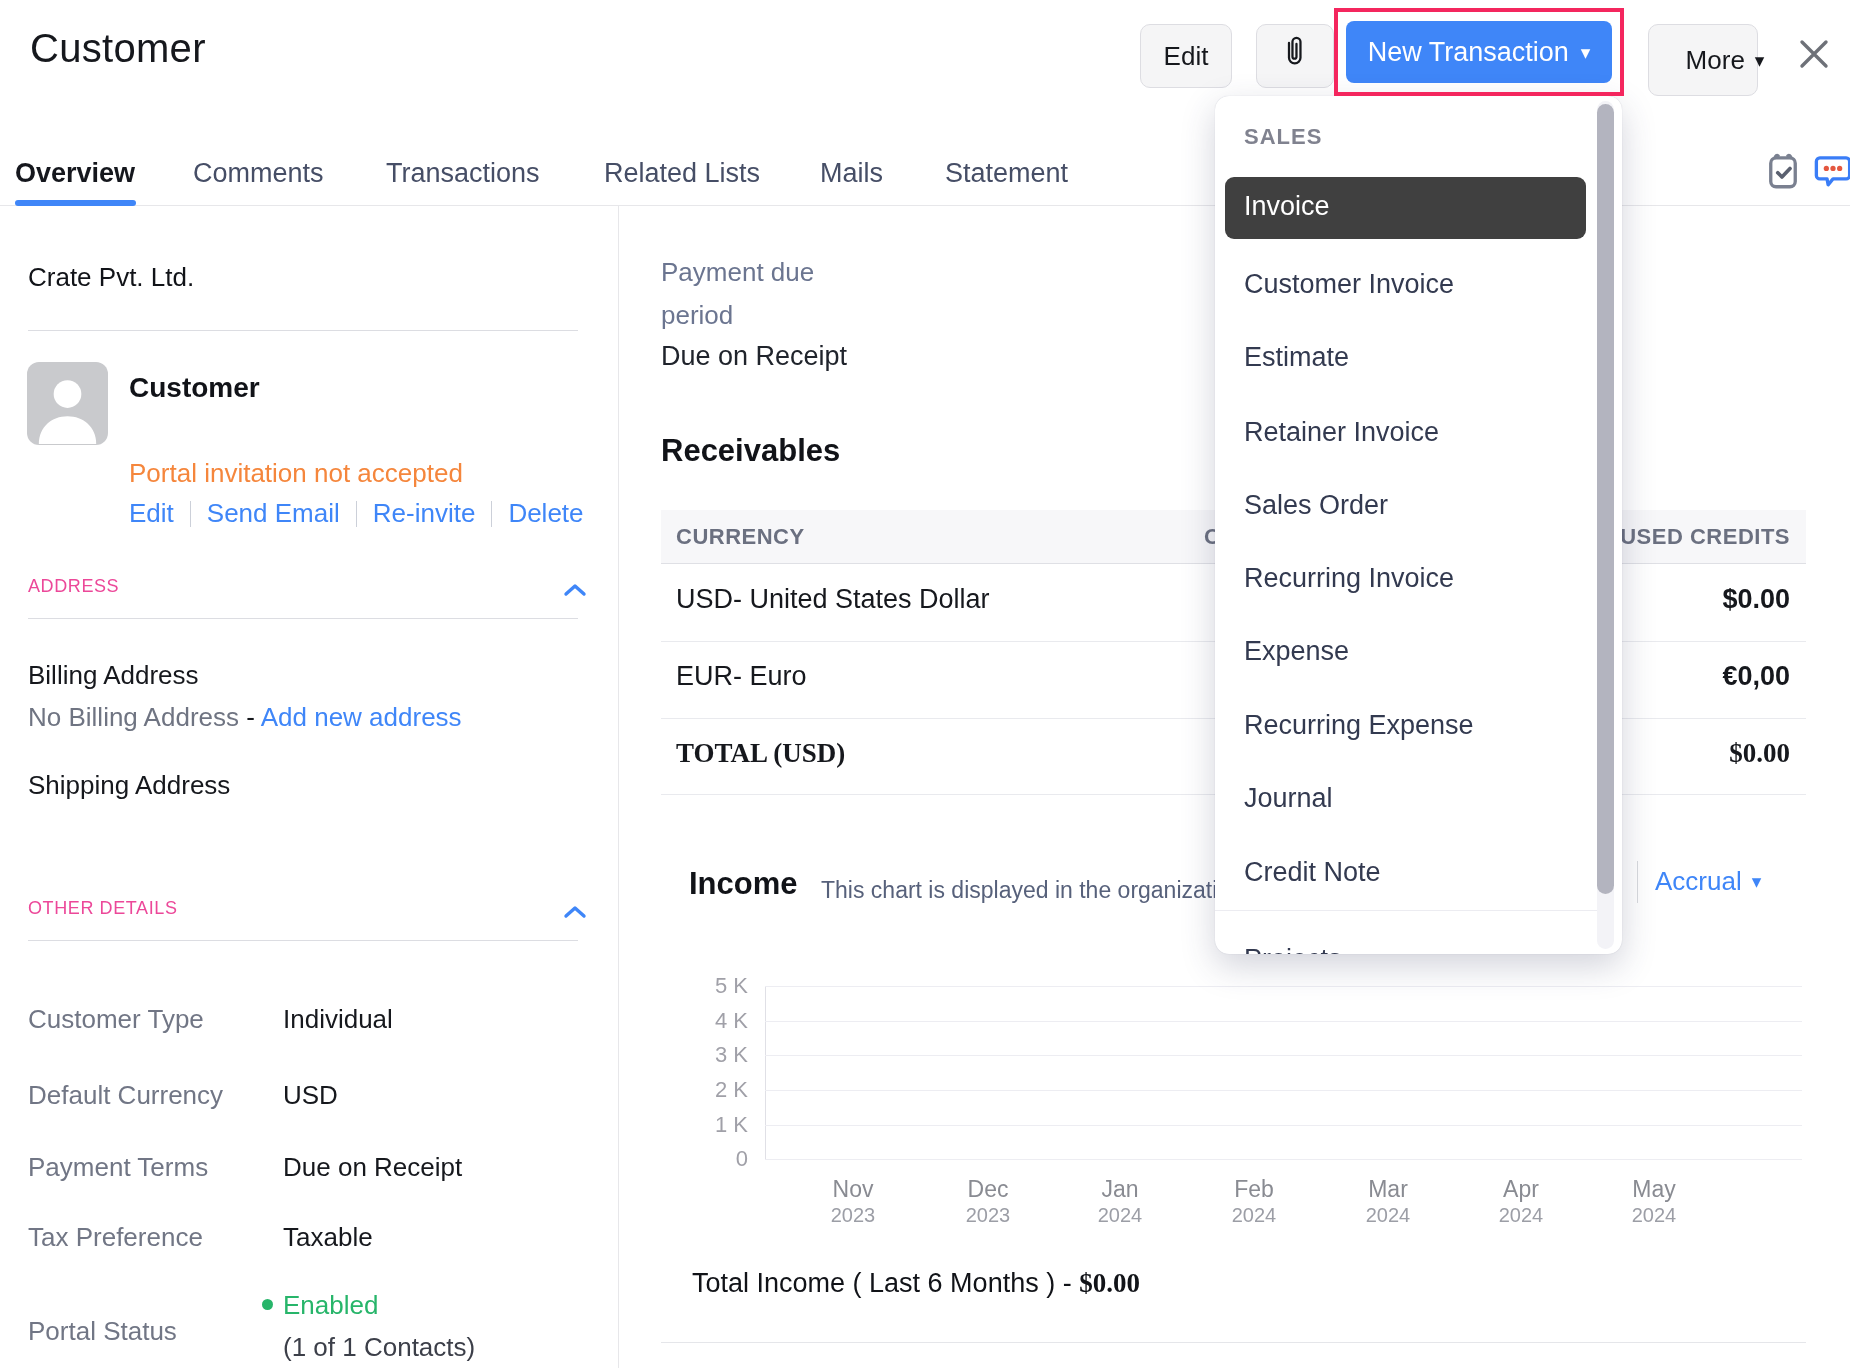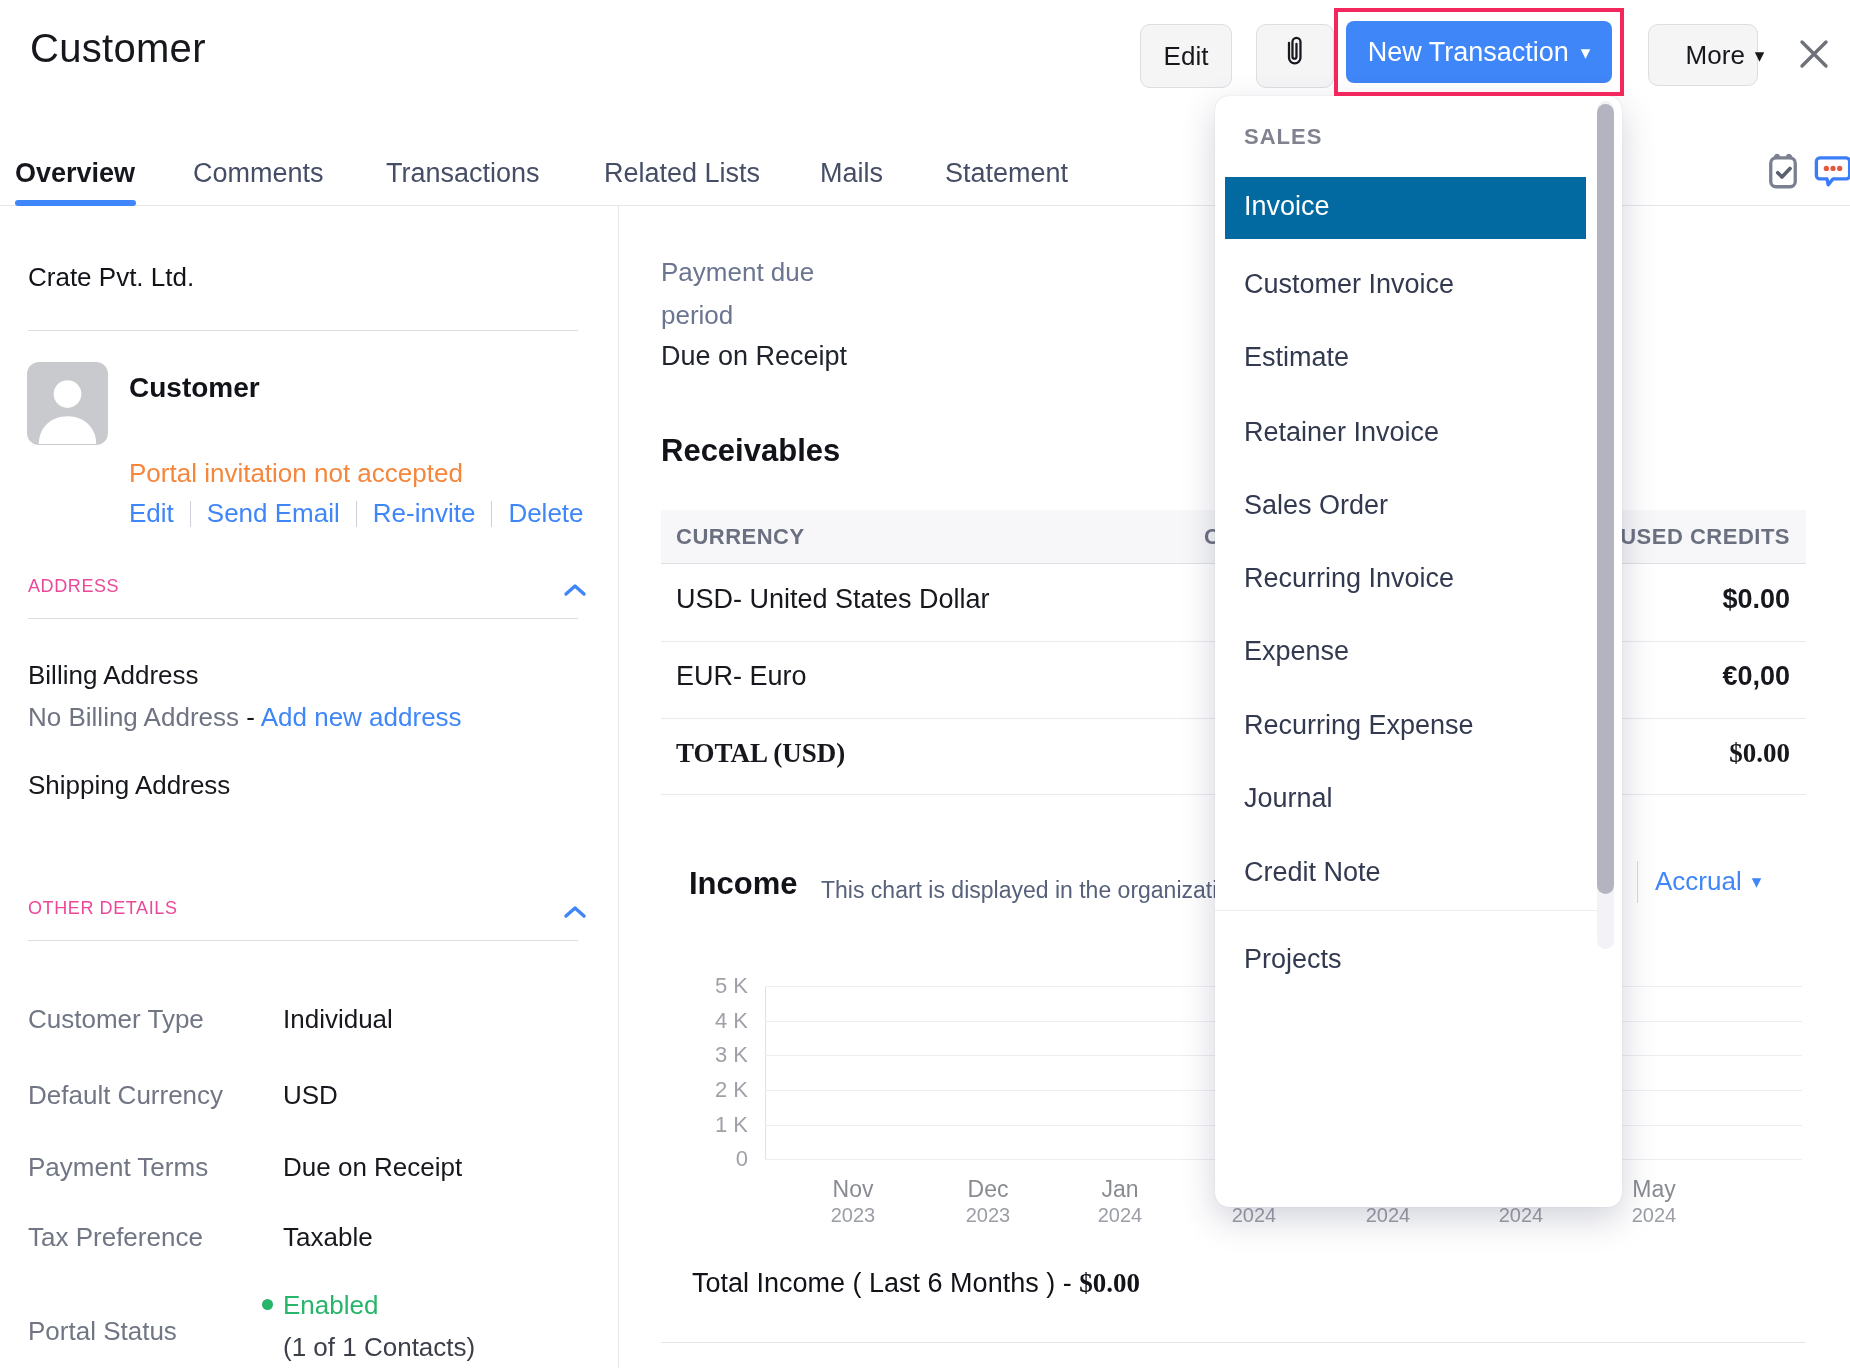--- a/index.html
+++ b/index.html
@@ -8,21 +8,21 @@
   .abs { position: absolute; }
 
   
   .page-title { left: 30px; top: 26px; font-size: 40px; font-weight: 500; color: #16181d; letter-spacing: .3px; }
   .hbtn { display: flex; align-items: center; justify-content: center; background: #f5f5f6;
           border: 1px solid #dddde2; border-radius: 10px; font-size: 26px; color: #16181d; cursor: pointer; }
   .btn-edit { left: 1140px; top: 24px; width: 92px; height: 64px; }
   .btn-attach { left: 1256px; top: 24px; width: 78px; height: 64px; }
   .btn-new { left: 1346px; top: 21px; width: 266px; height: 62px; background: #3f86f8; border: none;
              border-radius: 8px; color: #fff; font-size: 27px; display: flex; align-items: center; justify-content: center; gap: 12px; cursor: pointer; }
-  .btn-more { left: 1648px; top: 24px; width: 110px; height: 62px; gap: 10px; font-weight: 500; padding-left: 44px; }
+  .btn-more { left: 1648px; top: 24px; width: 110px; height: 72px; gap: 10px; font-weight: 500; padding-left: 44px; }
   .caret { font-size: 19px; line-height: 1; }
   .caret.white { color: #fff; }
   .caret.dark { color: #16181d; }
   .caret.blue { color: #3f86f8; }
   .annotation-rect { left: 1334px; top: 8px; width: 290px; height: 88px; border: 4px solid #f4265e; z-index: 60; pointer-events: none; }
   .close-x { left: 1794px; top: 34px; width: 40px; height: 40px; cursor: pointer; }
 
   
   .tabs-border { left: 0; top: 205px; width: 1850px; height: 1px; background: #e7e7ea; }
   .tab { top: 158px; font-size: 27px; color: #464e66; cursor: pointer; }
@@ -67,24 +67,24 @@
   
   .gridline { left: 765px; width: 1037px; height: 1px; background: #ededf2; }
   .axis-v { left: 765px; top: 986px; width: 1px; height: 174px; background: #e0e0e6; }
   .ytick { width: 60px; text-align: right; font-size: 22px; color: #a0a0a8; }
   .xmonth { width: 90px; text-align: center; font-size: 23px; color: #898b92; }
   .xyear { width: 90px; text-align: center; font-size: 20px; color: #9c9ea6; }
   .total-line { left: 692px; top: 1268px; font-size: 27px; color: #111318; }
   .hr-bottom { left: 661px; top: 1342px; width: 1145px; height: 1px; background: #e5e6ea; }
 
   
-  .dropdown { left: 1215px; top: 96px; width: 407px; height: 1111px; background: #fff; border-radius: 14px;
+  .dropdown { left: 1215px; top: 96px; width: 407px; height: 858px; background: #fff; border-radius: 14px;
               box-shadow: 0 12px 34px rgba(50,55,90,.22), 0 0 1px rgba(50,55,90,.25); z-index: 50; overflow: hidden; }
   .dd-section { position: absolute; left: 29px; top: 28px; font-size: 22px; font-weight: 700; color: #80828f; letter-spacing: 1px; }
-  .dd-pill { position: absolute; left: 10px; top: 81px; width: 361px; height: 62px; background: #0369a1; border-radius: 0; cursor: pointer; }
+  .dd-pill { position: absolute; left: 10px; top: 81px; width: 361px; height: 62px; background: #404040; border-radius: 9px; cursor: pointer; }
   .dd-pill-label { position: absolute; left: 19px; top: 14px; font-size: 27px; color: #fff; }
   .dd-item { position: absolute; left: 29px; width: 330px; height: 38px; font-size: 27px; color: #333a50; cursor: pointer; }
   .dd-divider { position: absolute; left: 0; top: 814px; width: 382px; height: 1px; background: #ececf1; }
   .dd-partial { position: absolute; left: 29px; top: 848px; font-size: 27px; color: #333a50; }
   .dd-scroll-track { position: absolute; left: 382px; top: 5px; width: 17px; height: 848px; background: #f3f3f7; border-radius: 9px; }
   .dd-scroll-thumb { position: absolute; left: 382px; top: 8px; width: 17px; height: 790px; background: #b3b4bf; border-radius: 9px; cursor: grab; }
 </style>
 </head>
 <body>
 

